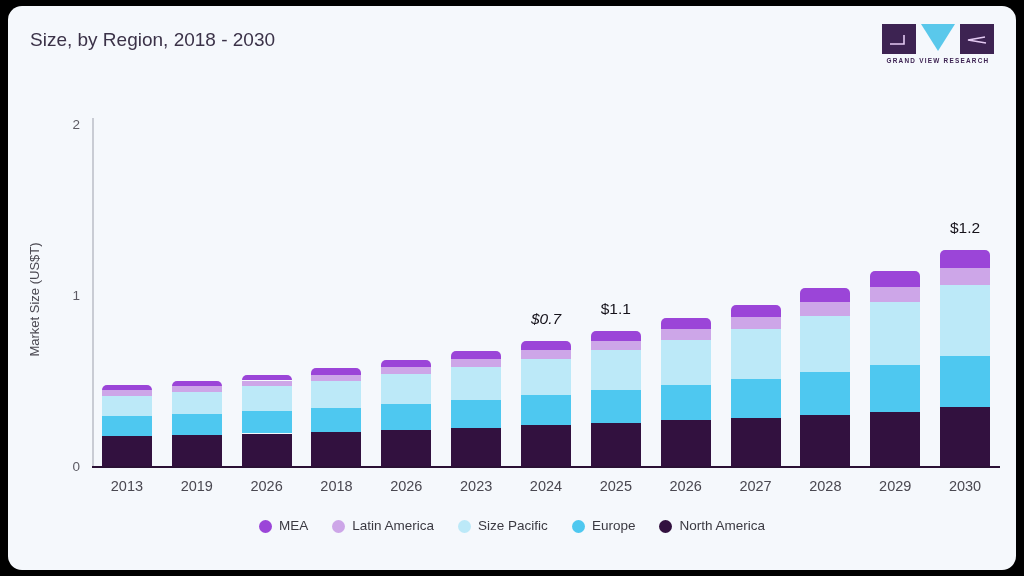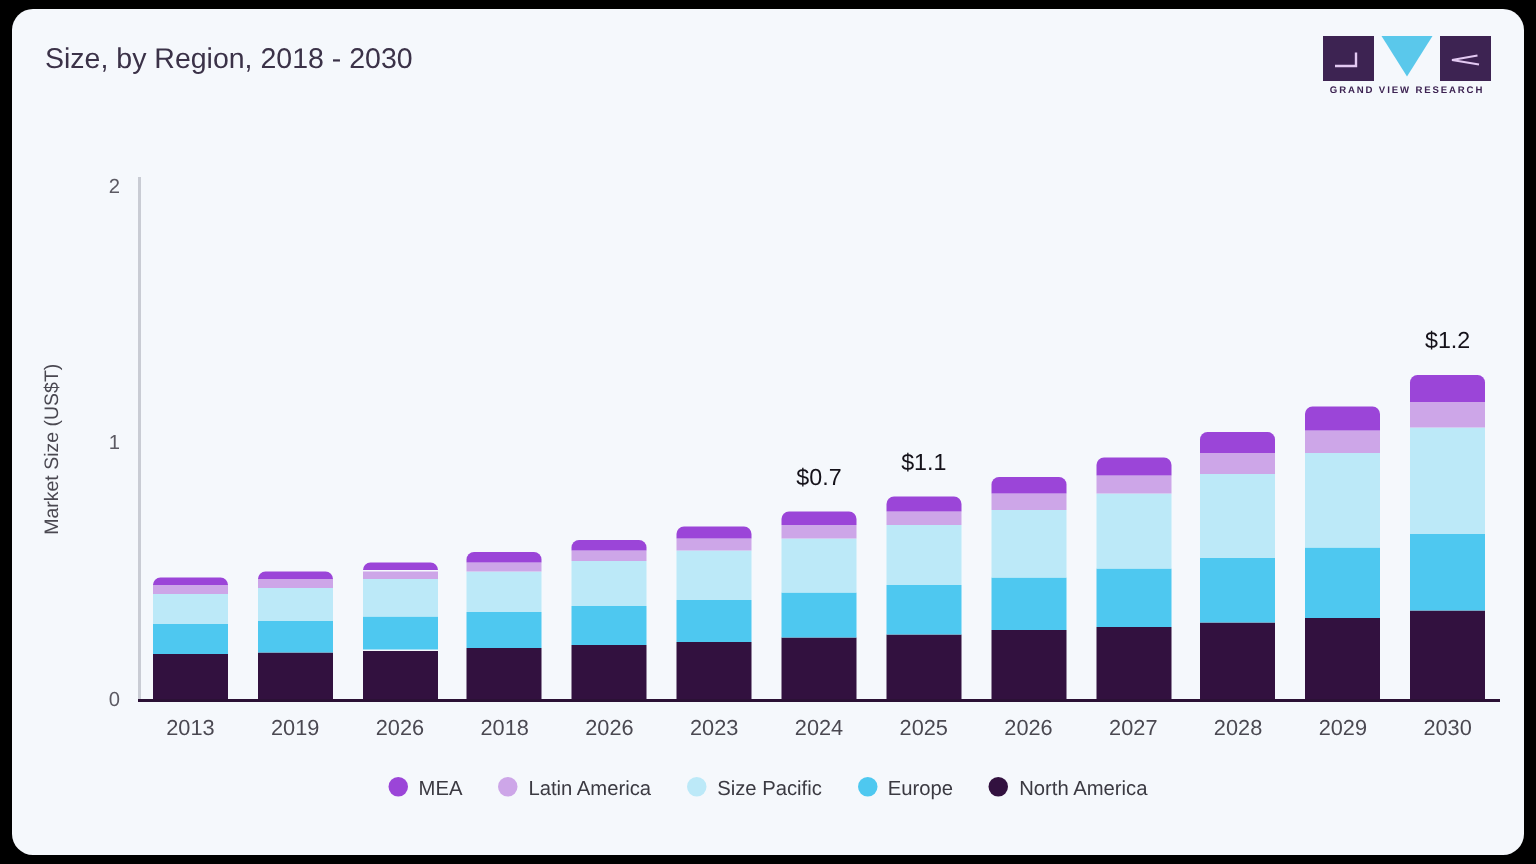--- a/index.html
+++ b/index.html
@@ -154,21 +154,21 @@
     left: 0;
     top: 512px;
     width: 1008px;
     display: flex;
     justify-content: center;
     align-items: center;
     gap: 24px;
   }
   .legend-item {
     display: flex;
-    align-items: flex-start;
+    align-items: flex-end;
     gap: 7px;
   }
   .legend-swatch {
     width: 13px;
     height: 13px;
     border-radius: 50%;
     flex: 0 0 auto;
   }
   .legend-label {
     font-size: 13.5px;
@@ -268,21 +268,21 @@
           <div class="bar-seg" style="top: 361.162px; height: 32.832px; background: rgb(188, 233, 248);"></div>
           <div class="bar-seg" style="top: 353.296px; height: 7.866px; background: rgb(205, 166, 232);"></div>
           <div class="bar-seg top-cap" style="top: 345.43px; height: 7.866px; background: rgb(155, 69, 216);"></div>
         </div>
         <div class="bar-group" style="left: 513px; width: 50px; top: 0px; height: 462px;">
           <div class="bar-seg" style="top: 419.473px; height: 40.527px; background: rgb(50, 17, 63);"></div>
           <div class="bar-seg" style="top: 389.035px; height: 30.438px; background: rgb(78, 200, 240);"></div>
           <div class="bar-seg" style="top: 352.783px; height: 36.252px; background: rgb(188, 233, 248);"></div>
           <div class="bar-seg" style="top: 344.233px; height: 8.55px; background: rgb(205, 166, 232);"></div>
           <div class="bar-seg top-cap" style="top: 335.341px; height: 8.892px; background: rgb(155, 69, 216);"></div>
-          <div class="bar-label" style="top: 304.341px;">$0.7</div>
+          <div class="bar-label" style="top: 304.341px; font-style: italic;">$0.7</div>
         </div>
         <div class="bar-group" style="left: 582.846px; width: 50px; top: 0px; height: 462px;">
           <div class="bar-seg" style="top: 417.25px; height: 42.75px; background: rgb(50, 17, 63);"></div>
           <div class="bar-seg" style="top: 384.418px; height: 32.832px; background: rgb(78, 200, 240);"></div>
           <div class="bar-seg" style="top: 344.233px; height: 40.185px; background: rgb(188, 233, 248);"></div>
           <div class="bar-seg" style="top: 334.828px; height: 9.405px; background: rgb(205, 166, 232);"></div>
           <div class="bar-seg top-cap" style="top: 324.91px; height: 9.918px; background: rgb(155, 69, 216);"></div>
           <div class="bar-label" style="top: 293.91px;">$1.1</div>
         </div>
         <div class="bar-group" style="left: 652.692px; width: 50px; top: 0px; height: 462px;">

